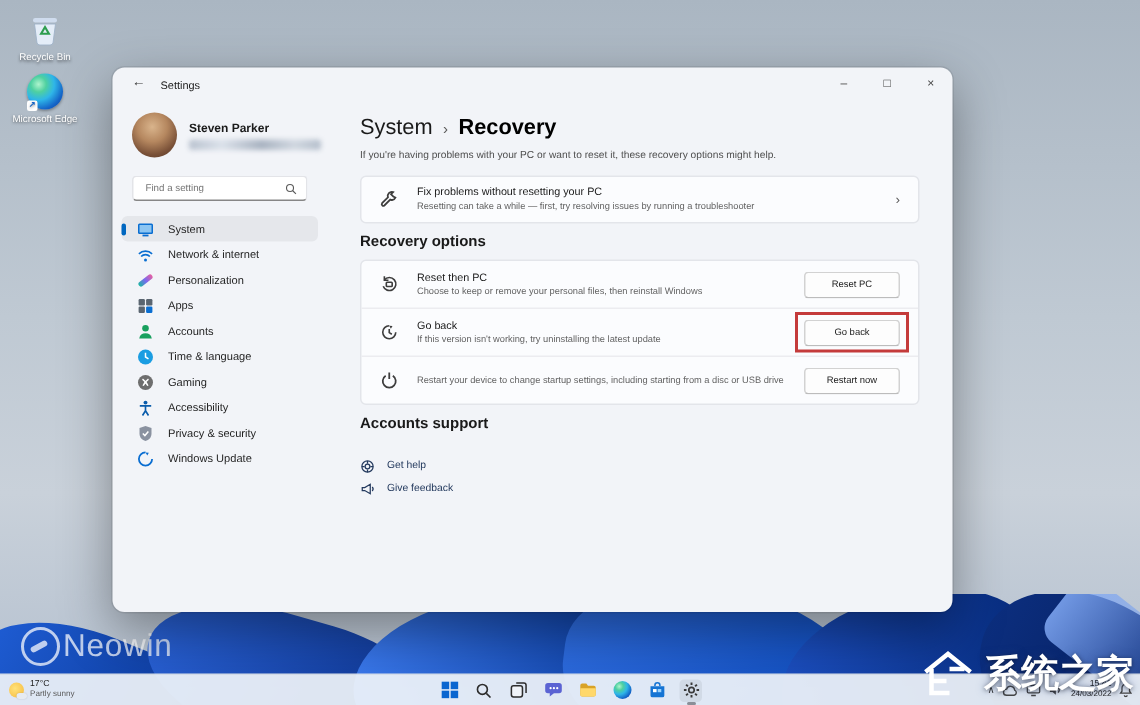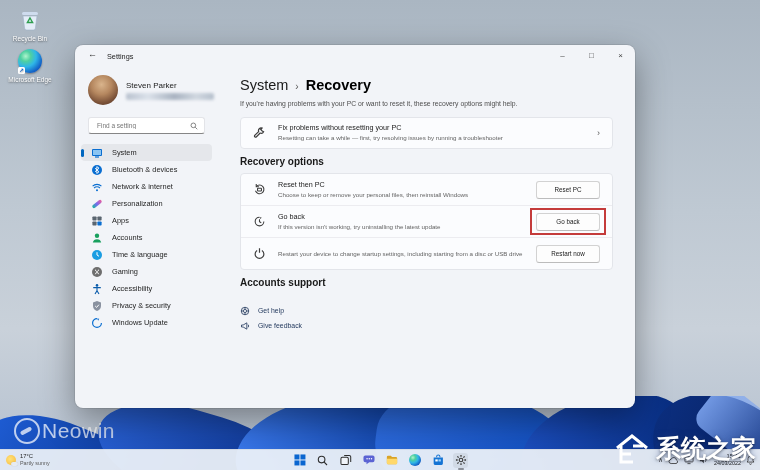--- a/index.html
+++ b/index.html
@@ -51,21 +51,21 @@
     box-shadow:0 12px 34px rgba(0,0,0,.38),0 0 0 1px rgba(0,0,0,.08);z-index:4;overflow:hidden;}
   .titlebar{position:absolute;left:0;right:0;top:0;height:22px;}
   .tb-back{position:absolute;left:13px;top:4px;font-size:9px;color:#333;}
   .tb-title{position:absolute;left:32px;top:7px;font-size:7.3px;color:#1b1b1b;}
   .win-controls{position:absolute;right:0;top:0;display:flex;}
   .wc{width:29px;height:21px;display:flex;align-items:center;justify-content:center;font-size:8px;color:#444;}
   
   .sidebar{position:absolute;left:0;top:22px;bottom:0;width:143px;padding-top:2px;}
   .user{display:flex;align-items:center;gap:8px;padding:6px 13px 4px;}
   .avatar{width:30px;height:30px;border-radius:50%;background:radial-gradient(circle at 45% 32%,#d9b48c 0%,#b5875f 38%,#7a5138 70%,#4e3122 100%);flex:0 0 auto;}
-  .uname{font-size:8px;font-weight:normal;color:#1b1b1b;}
+  .uname{font-size:8px;font-weight:bold;color:#1b1b1b;}
   .ublur{margin-top:3px;width:88px;height:7px;border-radius:2px;background:linear-gradient(90deg,#b9c2cf,#dbe1ea 25%,#a9b3c1 55%,#d0d7e0 80%,#b5bfcc);filter:blur(1.6px);}
   .searchbox{margin:8px 13px 6px;height:15px;background:#fff;border:1px solid #e3e4e8;border-bottom:1px solid #868686;border-radius:3px;display:flex;align-items:center;padding:0 6px;}
   .searchbox input{border:0;outline:0;flex:1;font-size:6.5px;color:#333;background:transparent;font-family:inherit;min-width:0;}
   .nav{padding:4px 6px;}
   .nav-item{position:relative;display:flex;align-items:center;gap:9px;height:17px;padding-left:10px;border-radius:4px;font-size:7.4px;color:#1f1f1f;}
   .nav-item.sel{background:rgba(0,0,0,.05);}
   .nav-item.sel::before{content:"";position:absolute;left:0;top:4.5px;bottom:4.5px;width:2.6px;border-radius:2px;background:#0067C0;}
   .nicon{width:12px;height:12px;flex:0 0 auto;display:flex;}
   
   .main{position:absolute;left:143px;right:0;top:22px;bottom:0;padding:8px 22px 0;overflow:hidden;}
@@ -163,29 +163,20 @@
               <svg width="12" height="12" viewBox="0 0 12 12">
                 <rect x="1" y="2" width="10" height="7" rx="1" fill="#0a6ed1"></rect>
                 <rect x="2" y="3" width="8" height="5" fill="#8cc5f2"></rect>
                 <rect x="4" y="9.4" width="4" height="1.2" fill="#0a6ed1"></rect>
               </svg>
             </span>
           <span>System</span>
         </div>
         <div class="nav-item">
           <span class="nicon">
-              <svg width="12" height="12" viewBox="0 0 12 12">
-                <circle cx="6" cy="6" r="5" fill="#0a6ed1"></circle>
-                <path d="M4 4.2l4 3.6-2.2 1.6V2.6L8 4.2 4 7.8" stroke="#fff" stroke-width=".9" fill="none"></path>
-              </svg>
-            </span>
-          <span>Bluetooth &amp; devices</span>
-        </div>
-        <div class="nav-item">
-          <span class="nicon">
               <svg width="12" height="12" viewBox="0 0 12 12" fill="none" stroke="#0a6ed1" stroke-width="1.1">
                 <path d="M1.6 5.2a6.3 6.3 0 0 1 8.8 0"></path>
                 <path d="M3.1 7a4 4 0 0 1 5.8 0"></path>
                 <circle cx="6" cy="9.3" r="1" fill="#0a6ed1" stroke="none"></circle>
               </svg>
             </span>
           <span>Network &amp; internet</span>
         </div>
         <div class="nav-item">
           <span class="nicon">

